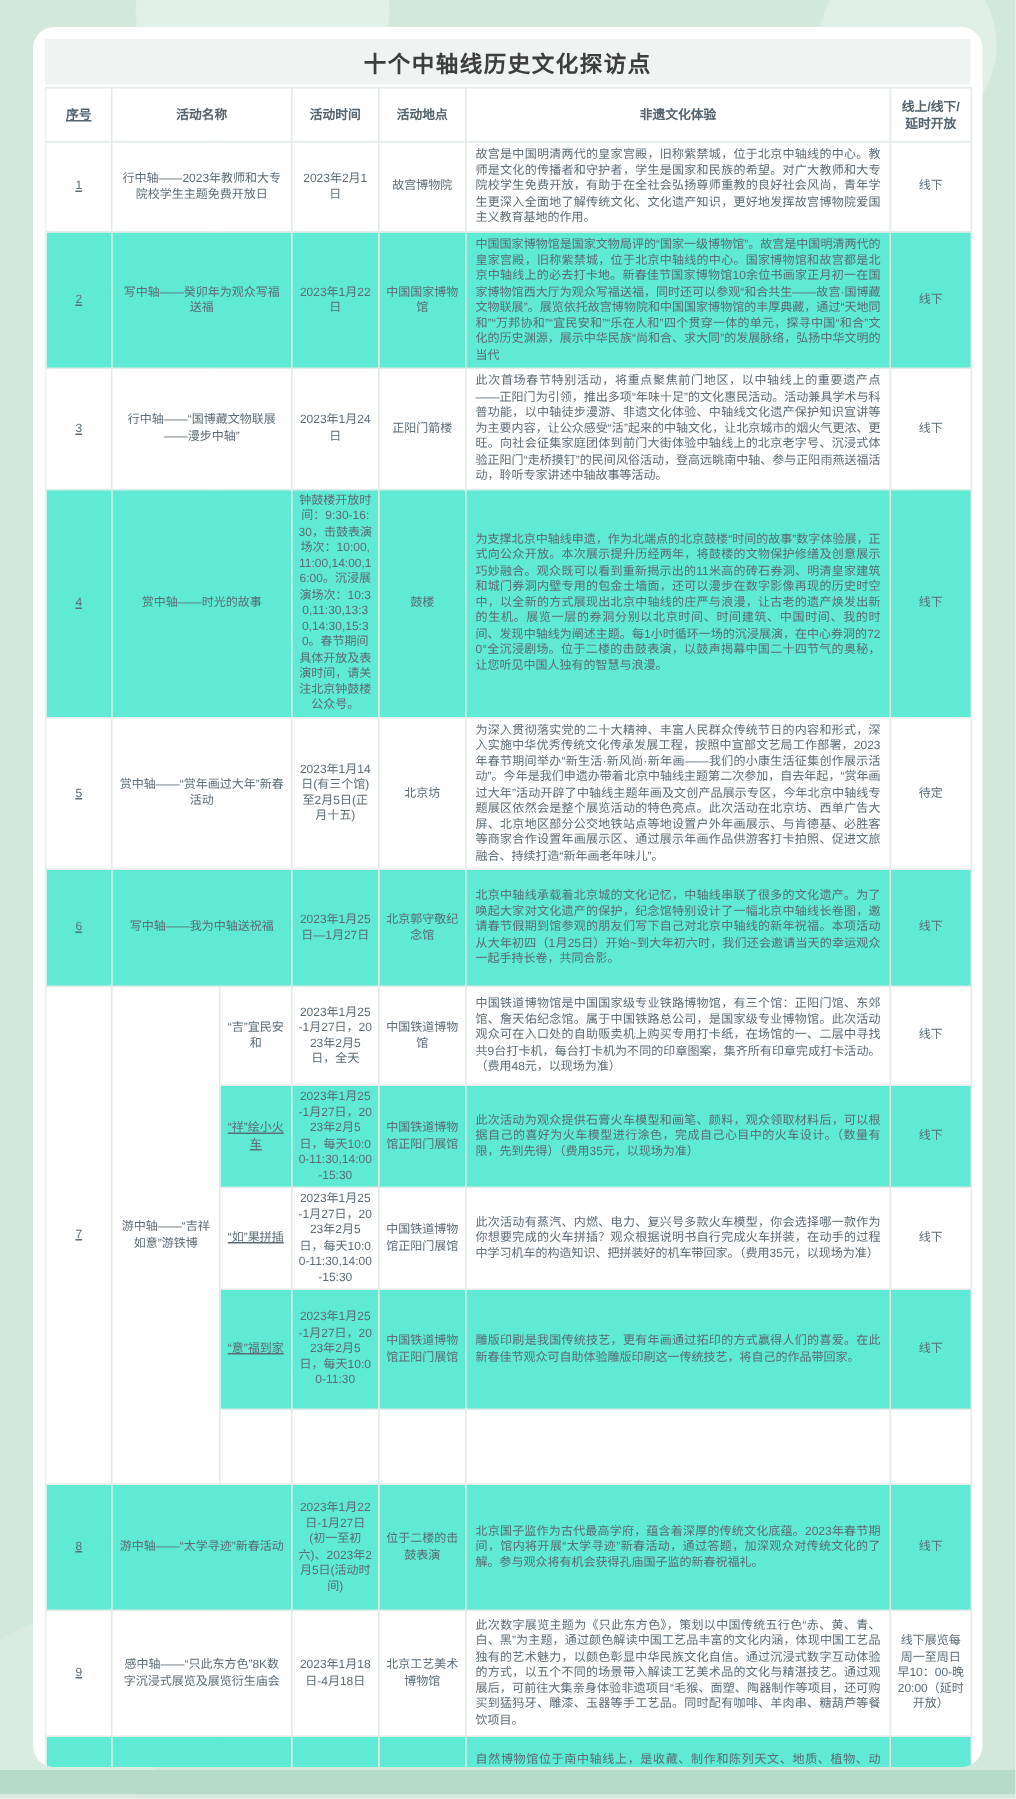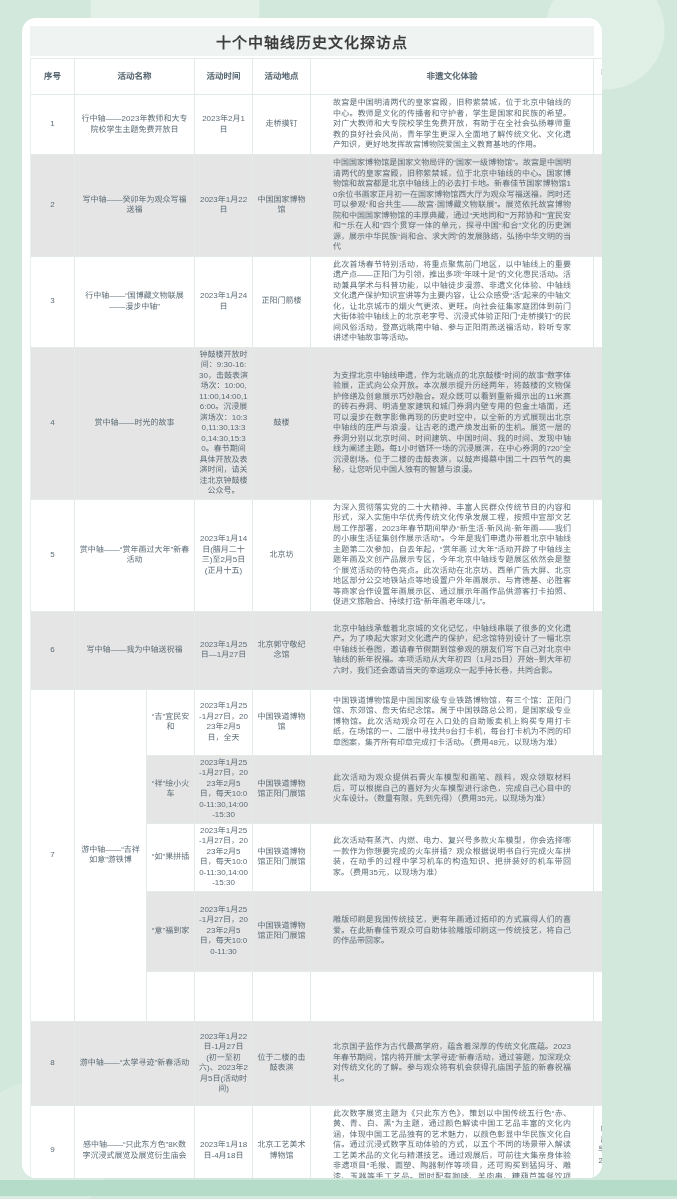--- a/index.html
+++ b/index.html
@@ -7,38 +7,38 @@
     width:677px;height:1199px;position:relative;overflow:hidden;
     font-family:"Liberation Sans",sans-serif;
     background:
       radial-gradient(circle 85px at 175px 8px, rgba(255,255,255,.35) 0 84px, transparent 85px),
       radial-gradient(circle 60px at 605px 30px, rgba(255,255,255,.30) 0 59px, transparent 60px),
       radial-gradient(circle 70px at 40px 1150px, rgba(255,255,255,.18) 0 69px, transparent 70px),
       #d2e8dc;
   }
   .bottom-strip{position:absolute;left:0;right:0;bottom:3px;height:16px;background:#b4dcc9;z-index:0;}
   .card{
-    position:absolute;left:22px;top:18px;width:580px;height:1160px;
+    position:absolute;left:22px;top:18px;width:633px;height:1160px;
     background:#fff;border-radius:14px;z-index:1;overflow:hidden;
     box-sizing:border-box;padding:8px;
   }
   .title-bar{
     background:#eff3f1;color:#3e3e3e;font-weight:bold;font-size:15px;
     text-align:center;padding:5px 0 4px;letter-spacing:1px;margin-bottom:2px;
   }
   table{border-collapse:collapse;table-layout:fixed;width:617px;background:#fff;}
   th,td{
     border:1px solid #e2ebe6;color:#5c6c76;font-size:8px;line-height:10.5px;
     padding:2px 4px;vertical-align:middle;text-align:center;word-break:break-all;
     box-sizing:border-box;background-clip:padding-box;
   }
   th{font-weight:bold;color:#54646e;font-size:8.5px;height:36px;background:#fff;}
-  td.c-content{text-align:justify;padding:3px 22px;}
-  tr.alt td{background:#e5e5e5;}
-  tr td:first-child, tr th:first-child{border-left-color:#e9f1ec;}
+  td.c-content{text-align:justify;padding:3px 6px;}
+  tr.alt td{background:#5eead4;}
+  tr td:first-child, tr th:first-child{border-left-color:#e9f1ec;text-decoration:underline;}
 </style>
 </head>
 <body>
 
 <div class="card">
   <div class="title-bar">十个中轴线历史文化探访点</div>
   <table>
     <colgroup>
       <col style="width:44px">
         <col style="width:72px">
@@ -56,21 +56,21 @@
         <th>活动地点</th>
         <th>非遗文化体验</th>
         <th>线上/线下/延时开放</th>
       </tr>
     </thead>
     <tbody>
         <tr style="height: 60px;">
           <td class="c-seq">1</td>
           <td class="c-name-span" colspan="2">行中轴——2023年教师和大专院校学生主题免费开放日</td>
           <td class="c-time">2023年2月1日</td>
-          <td class="c-loc">走桥摸钉</td>
+          <td class="c-loc">故宫博物院</td>
           <td class="c-content">故宫是中国明清两代的皇家宫殿，旧称紫禁城，位于北京中轴线的中心。教师是文化的传播者和守护者，学生是国家和民族的希望。对广大教师和大专院校学生免费开放，有助于在全社会弘扬尊师重教的良好社会风尚，青年学生更深入全面地了解传统文化、文化遗产知识，更好地发挥故宫博物院爱国主义教育基地的作用。</td>
           <td class="c-status">线下</td>
         </tr>
         <tr class="alt" style="height: 90px;">
           <td class="c-seq">2</td>
           <td class="c-name-span" colspan="2">写中轴——癸卯年为观众写福送福</td>
           <td class="c-time">2023年1月22日</td>
           <td class="c-loc">中国国家博物馆</td>
           <td class="c-content">中国国家博物馆是国家文物局评的“国家一级博物馆”。故宫是中国明清两代的皇家宫殿，旧称紫禁城，位于北京中轴线的中心。国家博物馆和故宫都是北京中轴线上的必去打卡地。新春佳节国家博物馆10余位书画家正月初一在国家博物馆西大厅为观众写福送福，同时还可以参观“和合共生——故宫·国博藏文物联展”。展览依托故宫博物院和中国国家博物馆的丰厚典藏，通过“天地同和”“万邦协和”“宜民安和”“乐在人和”四个贯穿一体的单元，探寻中国“和合”文化的历史渊源，展示中华民族“尚和合、求大同”的发展脉络，弘扬中华文明的当代</td>
           <td class="c-status">线下</td>
@@ -87,21 +87,21 @@
           <td class="c-seq">4</td>
           <td class="c-name-span" colspan="2">赏中轴——时光的故事</td>
           <td class="c-time">钟鼓楼开放时间：9:30-16:30，击鼓表演场次：10:00,11:00,14:00,16:00。沉浸展演场次：10:30,11:30,13:30,14:30,15:30。春节期间具体开放及表演时间，请关注北京钟鼓楼公众号。</td>
           <td class="c-loc">鼓楼</td>
           <td class="c-content">为支撑北京中轴线申遗，作为北端点的北京鼓楼“时间的故事”数字体验展，正式向公众开放。本次展示提升历经两年，将鼓楼的文物保护修缮及创意展示巧妙融合。观众既可以看到重新揭示出的11米高的砖石券洞、明清皇家建筑和城门券洞内壁专用的包金土墙面，还可以漫步在数字影像再现的历史时空中，以全新的方式展现出北京中轴线的庄严与浪漫，让古老的遗产焕发出新的生机。展览一层的券洞分别以北京时间、时间建筑、中国时间、我的时间、发现中轴线为阐述主题。每1小时循环一场的沉浸展演，在中心券洞的720°全沉浸剧场。位于二楼的击鼓表演，以鼓声揭幕中国二十四节气的奥秘，让您听见中国人独有的智慧与浪漫。</td>
           <td class="c-status">线下</td>
         </tr>
         <tr style="height: 100px;">
           <td class="c-seq">5</td>
           <td class="c-name-span" colspan="2">赏中轴——“赏年画过大年”新春活动</td>
-          <td class="c-time">2023年1月14日(腊月二十三)至2月5日(正月十五)</td>
+          <td class="c-time">2023年1月14日(有三个馆)至2月5日(正月十五)</td>
           <td class="c-loc">北京坊</td>
           <td class="c-content">为深入贯彻落实党的二十大精神、丰富人民群众传统节日的内容和形式，深入实施中华优秀传统文化传承发展工程，按照中宣部文艺局工作部署，2023年春节期间举办“新生活·新风尚·新年画——我们的小康生活征集创作展示活动”。今年是我们申遗办带着北京中轴线主题第二次参加，自去年起，“赏年画 过大年”活动开辟了中轴线主题年画及文创产品展示专区，今年北京中轴线专题展区依然会是整个展览活动的特色亮点。此次活动在北京坊、西单广告大屏、北京地区部分公交地铁站点等地设置户外年画展示、与肯德基、必胜客等商家合作设置年画展示区、通过展示年画作品供游客打卡拍照、促进文旅融合、持续打造“新年画老年味儿”。</td>
           <td class="c-status">待定</td>
         </tr>
         <tr class="alt" style="height: 78px;">
           <td class="c-seq">6</td>
           <td class="c-name-span" colspan="2">写中轴——我为中轴送祝福</td>
           <td class="c-time">2023年1月25日—1月27日</td>
           <td class="c-loc">北京郭守敬纪念馆</td>
           <td class="c-content">北京中轴线承载着北京城的文化记忆，中轴线串联了很多的文化遗产。为了唤起大家对文化遗产的保护，纪念馆特别设计了一幅北京中轴线长卷图，邀请春节假期到馆参观的朋友们写下自己对北京中轴线的新年祝福。本项活动从大年初四（1月25日）开始~到大年初六时，我们还会邀请当天的幸运观众一起手持长卷，共同合影。</td>

